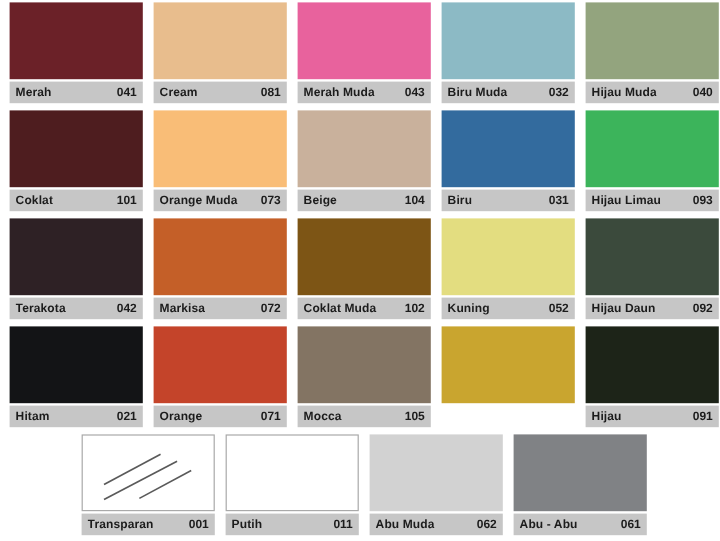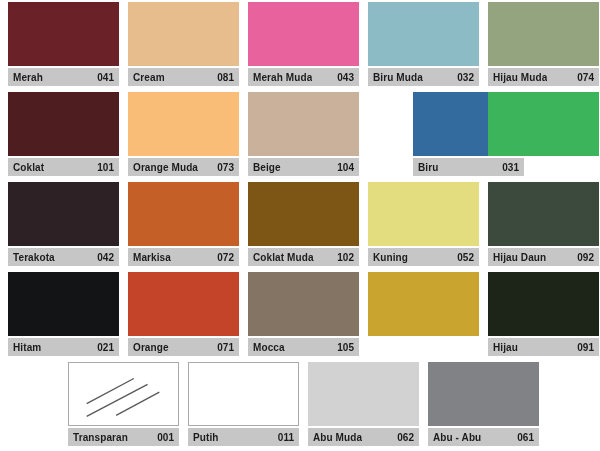--- a/index.html
+++ b/index.html
@@ -119,21 +119,21 @@
         <div class="swatch-chip" style="background: rgb(140, 186, 197);"></div>
         <div class="swatch-label">
           <span class="swatch-name">Biru Muda</span>
           <span class="swatch-code">032</span>
         </div>
       </div>
       <div class="swatch-cell" style="left: 488px;">
         <div class="swatch-chip" style="background: rgb(147, 164, 126);"></div>
         <div class="swatch-label">
           <span class="swatch-name">Hijau Muda</span>
-          <span class="swatch-code">074</span>
+          <span class="swatch-code">040</span>
         </div>
       </div>
     </div>
     <div class="swatch-row" style="top: 90px;">
       <div class="swatch-cell" style="left: 8px;">
         <div class="swatch-chip" style="background: rgb(78, 29, 31);"></div>
         <div class="swatch-label">
           <span class="swatch-name">Coklat</span>
           <span class="swatch-code">101</span>
         </div>
@@ -145,29 +145,33 @@
           <span class="swatch-code">073</span>
         </div>
       </div>
       <div class="swatch-cell" style="left: 248px;">
         <div class="swatch-chip" style="background: rgb(201, 177, 156);"></div>
         <div class="swatch-label">
           <span class="swatch-name">Beige</span>
           <span class="swatch-code">104</span>
         </div>
       </div>
-      <div class="swatch-cell" style="left: 368px; margin-left: 45px;">
+      <div class="swatch-cell" style="left: 368px;">
         <div class="swatch-chip" style="background: rgb(51, 107, 158);"></div>
         <div class="swatch-label">
           <span class="swatch-name">Biru</span>
           <span class="swatch-code">031</span>
         </div>
       </div>
       <div class="swatch-cell" style="left: 488px;">
         <div class="swatch-chip" style="background: rgb(60, 180, 91);"></div>
+        <div class="swatch-label">
+          <span class="swatch-name">Hijau Limau</span>
+          <span class="swatch-code">093</span>
+        </div>
       </div>
     </div>
     <div class="swatch-row" style="top: 180px;">
       <div class="swatch-cell" style="left: 8px;">
         <div class="swatch-chip" style="background: rgb(46, 33, 37);"></div>
         <div class="swatch-label">
           <span class="swatch-name">Terakota</span>
           <span class="swatch-code">042</span>
         </div>
       </div>

